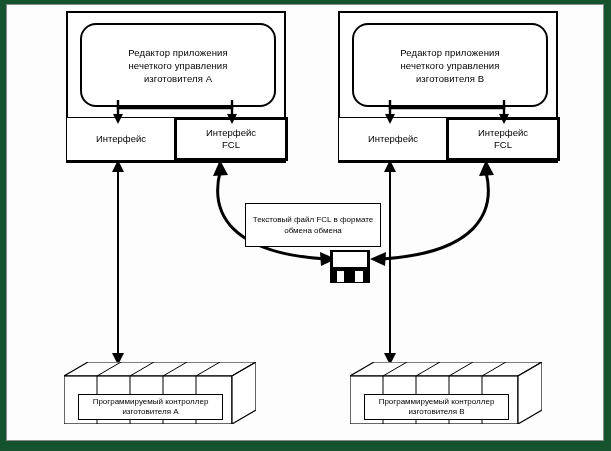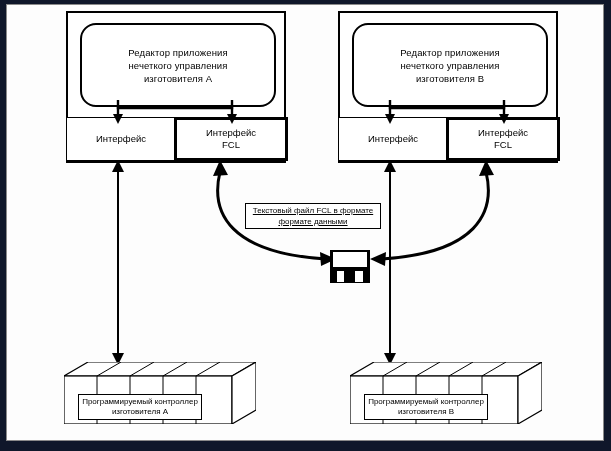--- a/index.html
+++ b/index.html
@@ -1,17 +1,17 @@
 <!DOCTYPE html>
 <html><head>
 <meta charset="utf-8">
 <style>
   html,body{margin:0;padding:0;background:#ffffff;}
   body{width:611px;height:451px;font-family:"Liberation Sans",sans-serif;}
-  #stage{position:relative;width:611px;height:451px;background:#0f172a;overflow:hidden;}
+  #stage{position:relative;width:611px;height:451px;background:#14532d;overflow:hidden;}
 
   
   .page-frame{position:absolute;left:6px;top:4px;width:598px;height:437px;border:1px solid #8a8a8a;background:#fdfdfd;box-sizing:border-box;}
 
   
   .station{position:absolute;border:2px solid #000;background:#fff;box-sizing:border-box;}
   #station-a{left:66px;top:11px;width:220px;height:152px;}
   #station-b{left:338px;top:11px;width:220px;height:152px;}
 
   .editor-box{position:absolute;left:12px;top:10px;width:196px;height:84px;border:2px solid #000;border-radius:16px;background:#fff;box-sizing:border-box;
@@ -32,35 +32,35 @@
   
   .vconn{position:absolute;pointer-events:none;}
   #vconn-a{left:100px;top:160px;width:40px;height:205px;}
   #vconn-b{left:372px;top:160px;width:40px;height:205px;}
 
   
   #curve-left{position:absolute;left:180px;top:158px;width:190px;height:125px;pointer-events:none;}
   #curve-right{position:absolute;left:330px;top:158px;width:200px;height:125px;pointer-events:none;}
 
   
-  .file-label{position:absolute;left:245px;top:203px;width:136px;height:26px;border:1px solid #000;background:#fff;box-sizing:border-box;
-      display:flex;align-items:center;justify-content:center;text-align:center;text-decoration:underline;}
+  .file-label{position:absolute;left:245px;top:203px;width:136px;height:44px;border:1px solid #000;background:#fff;box-sizing:border-box;
+      display:flex;align-items:center;justify-content:center;text-align:center;}
   .file-label span{font-size:8px;line-height:11px;color:#000;}
 
   
   .floppy{position:absolute;left:330px;top:250px;width:40px;height:33px;background:#000;}
   .floppy .label{position:absolute;left:3px;top:2px;width:34px;height:15px;background:#fff;}
   .floppy .shutter{position:absolute;left:7px;top:21px;width:26px;height:11px;background:#fff;}
   .floppy .hub{position:absolute;left:14px;top:21px;width:11px;height:11px;background:#000;}
 
   
   .plc{position:absolute;width:192px;height:62px;}
   #plc-a{left:64px;top:362px;}
   #plc-b{left:350px;top:362px;}
-  .plc-caption{position:absolute;left:14px;top:32px;width:124px;height:26px;border:1px solid #000;background:#fff;box-sizing:border-box;
+  .plc-caption{position:absolute;left:14px;top:32px;width:145px;height:26px;border:1px solid #000;background:#fff;box-sizing:border-box;
       display:flex;align-items:center;justify-content:center;text-align:center;z-index:3;}
   .plc-caption span{font-size:8px;line-height:10px;color:#000;}
 </style>
 </head>
 <body>
 
 <div id="stage">
   <div class="page-frame"></div>
 
   <div class="station" id="station-a">
@@ -177,21 +177,21 @@
 
   <svg id="curve-right" viewBox="0 0 200 125">
     <path d="M156,14 C166,55 146,95 52,101" fill="none" stroke="#000" stroke-width="3"></path>
     <path d="M156,2 L149,18 L164,17 Z" fill="#000"></path>
     <path d="M40,101 L56,94 L55,108 Z" fill="#000"></path>
   </svg>
 
   <div class="file-label">
     <span>
       <span>Текстовый файл FCL в формате</span><br>
-      <span>формате данными</span>
+      <span>обмена обмена</span>
     </span>
   </div>
 
   <div class="floppy">
     <div class="label"></div>
     <div class="shutter"></div>
     <div class="hub"></div>
   </div>
 </div>
 

